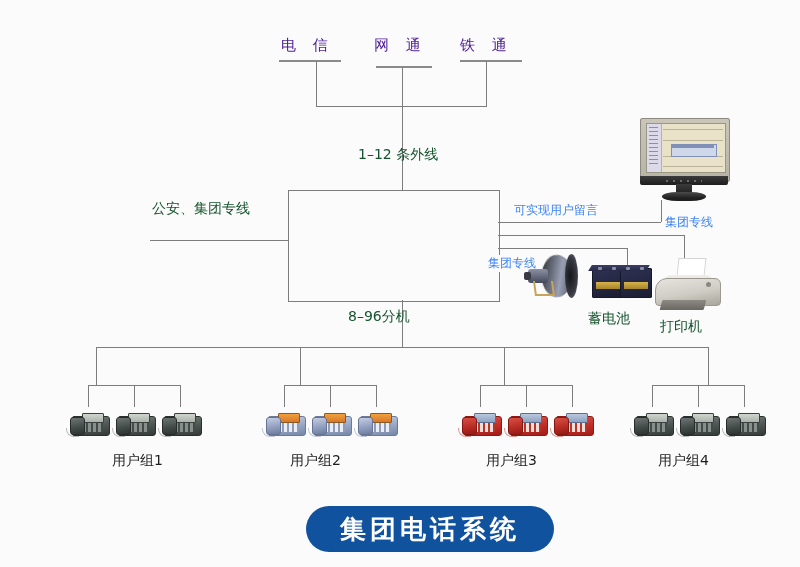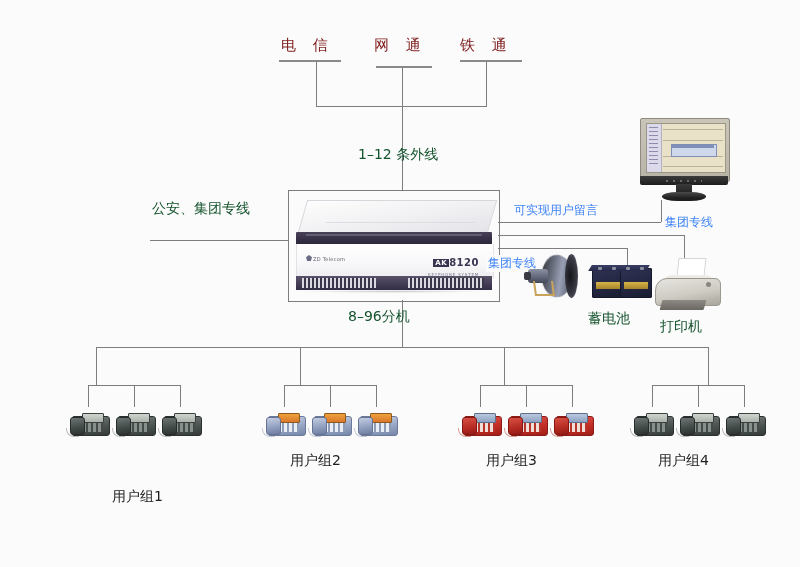--- a/index.html
+++ b/index.html
@@ -17,21 +17,21 @@
   .lnv{width:1px;}
   .thickbar{background:#8a8a8a;height:2px;position:absolute;}
 
   
   .lbl{
     position:absolute;
     color:#2b2b2b;
     white-space:nowrap;
     font-family:"DejaVu Sans","Liberation Sans",sans-serif;
   }
-  .carrier{font-size:15px;letter-spacing:6px;color:#7f1d1d;font-weight:500;}
+  .carrier{font-size:15px;letter-spacing:6px;color:#4c1d95;font-weight:500;}
   .mid{font-size:14px;color:#14532d;}
   .small{font-size:12px;color:#3b82f6;}
   .grp{font-size:14px;color:#1d1d1d;}
 
   
   .pbxbox{position:absolute;border:1px solid #7d7d7d;background:transparent;}
 
   
   .pbx{position:absolute;}
   .pbx .top{
@@ -258,38 +258,20 @@
   <div class="ln lnv" style="left:316px;top:61px;height:45px;"></div>
   <div class="ln lnv" style="left:486px;top:61px;height:45px;"></div>
   <div class="ln lnh" style="left:316px;top:106px;width:171px;"></div>
   <div class="ln lnv" style="left:402px;top:67px;height:39px;"></div>
 
   <div class="ln lnv" style="left:402px;top:106px;height:84px;"></div>
   <div class="lbl mid" style="left:358px;top:146px;">1–12 条外线</div>
 
   <div class="pbxbox" style="left:288px;top:190px;width:210px;height:110px;"></div>
 
-  <div class="pbx" style="left:296px;top:200px;width:196px;height:94px;">
-    <div class="top"></div>
-    <div class="topseam"></div>
-    <div class="band"></div>
-    <div class="bandhi"></div>
-    <div class="face">
-      <div class="brandmark"></div>
-      <div class="brand">ZD Telecom</div>
-      <div class="model">
-        <span class="ak">AK</span><span class="num">8120</span>
-        <span class="sub">KEYPHONE SYSTEM</span>
-      </div>
-    </div>
-    <div class="vents"></div>
-    <div class="ventsL"></div>
-    <div class="ventsR"></div>
-    <div class="shadow"></div>
-  </div>
 
   <div class="ln lnh" style="left:150px;top:240px;width:138px;"></div>
   <div class="lbl mid" style="left:152px;top:200px;">公安、集团专线</div>
 
   <div class="ln lnh" style="left:498px;top:222px;width:163px;"></div>
   <div class="ln lnv" style="left:661px;top:200px;height:22px;"></div>
   <div class="lbl small" style="left:514px;top:202px;">可实现用户留言</div>
   <div class="lbl small" style="left:665px;top:214px;">集团专线</div>
 
   <div class="ln lnh" style="left:498px;top:235px;width:186px;"></div>
@@ -378,21 +360,21 @@
     <div class="keys"></div>
     <div class="hs"></div>
   </div>
   <div class="tel dark" style="left:162px;top:410px;">
     <div class="cord"></div>
     <div class="base"></div>
     <div class="scr"></div>
     <div class="keys"></div>
     <div class="hs"></div>
   </div>
-  <div class="lbl grp" style="left:112px;top:452px;margin-top:36px;">用户组1</div>
+  <div class="lbl grp" style="left:112px;top:452px;">用户组1</div>
 
   <div class="ln lnv" style="left:300px;top:347px;height:38px;"></div>
   <div class="ln lnh" style="left:284px;top:385px;width:92px;"></div>
   <div class="ln lnv" style="left:284px;top:385px;height:22px;"></div>
   <div class="ln lnv" style="left:330px;top:385px;height:22px;"></div>
   <div class="ln lnv" style="left:376px;top:385px;height:22px;"></div>
 
   <div class="tel blue" style="left:266px;top:410px;">
     <div class="cord"></div>
     <div class="base"></div>
@@ -467,14 +449,17 @@
   </div>
   <div class="tel dark" style="left:726px;top:410px;">
     <div class="cord"></div>
     <div class="base"></div>
     <div class="scr"></div>
     <div class="keys"></div>
     <div class="hs"></div>
   </div>
   <div class="lbl grp" style="left:658px;top:452px;">用户组4</div>
 
+  <div class="banner" style="left:306px;top:506px;width:248px;height:46px;background:#10529e;">
+    <span>集团电话系统</span>
+  </div>
 
 </div>
 
 </body></html>

